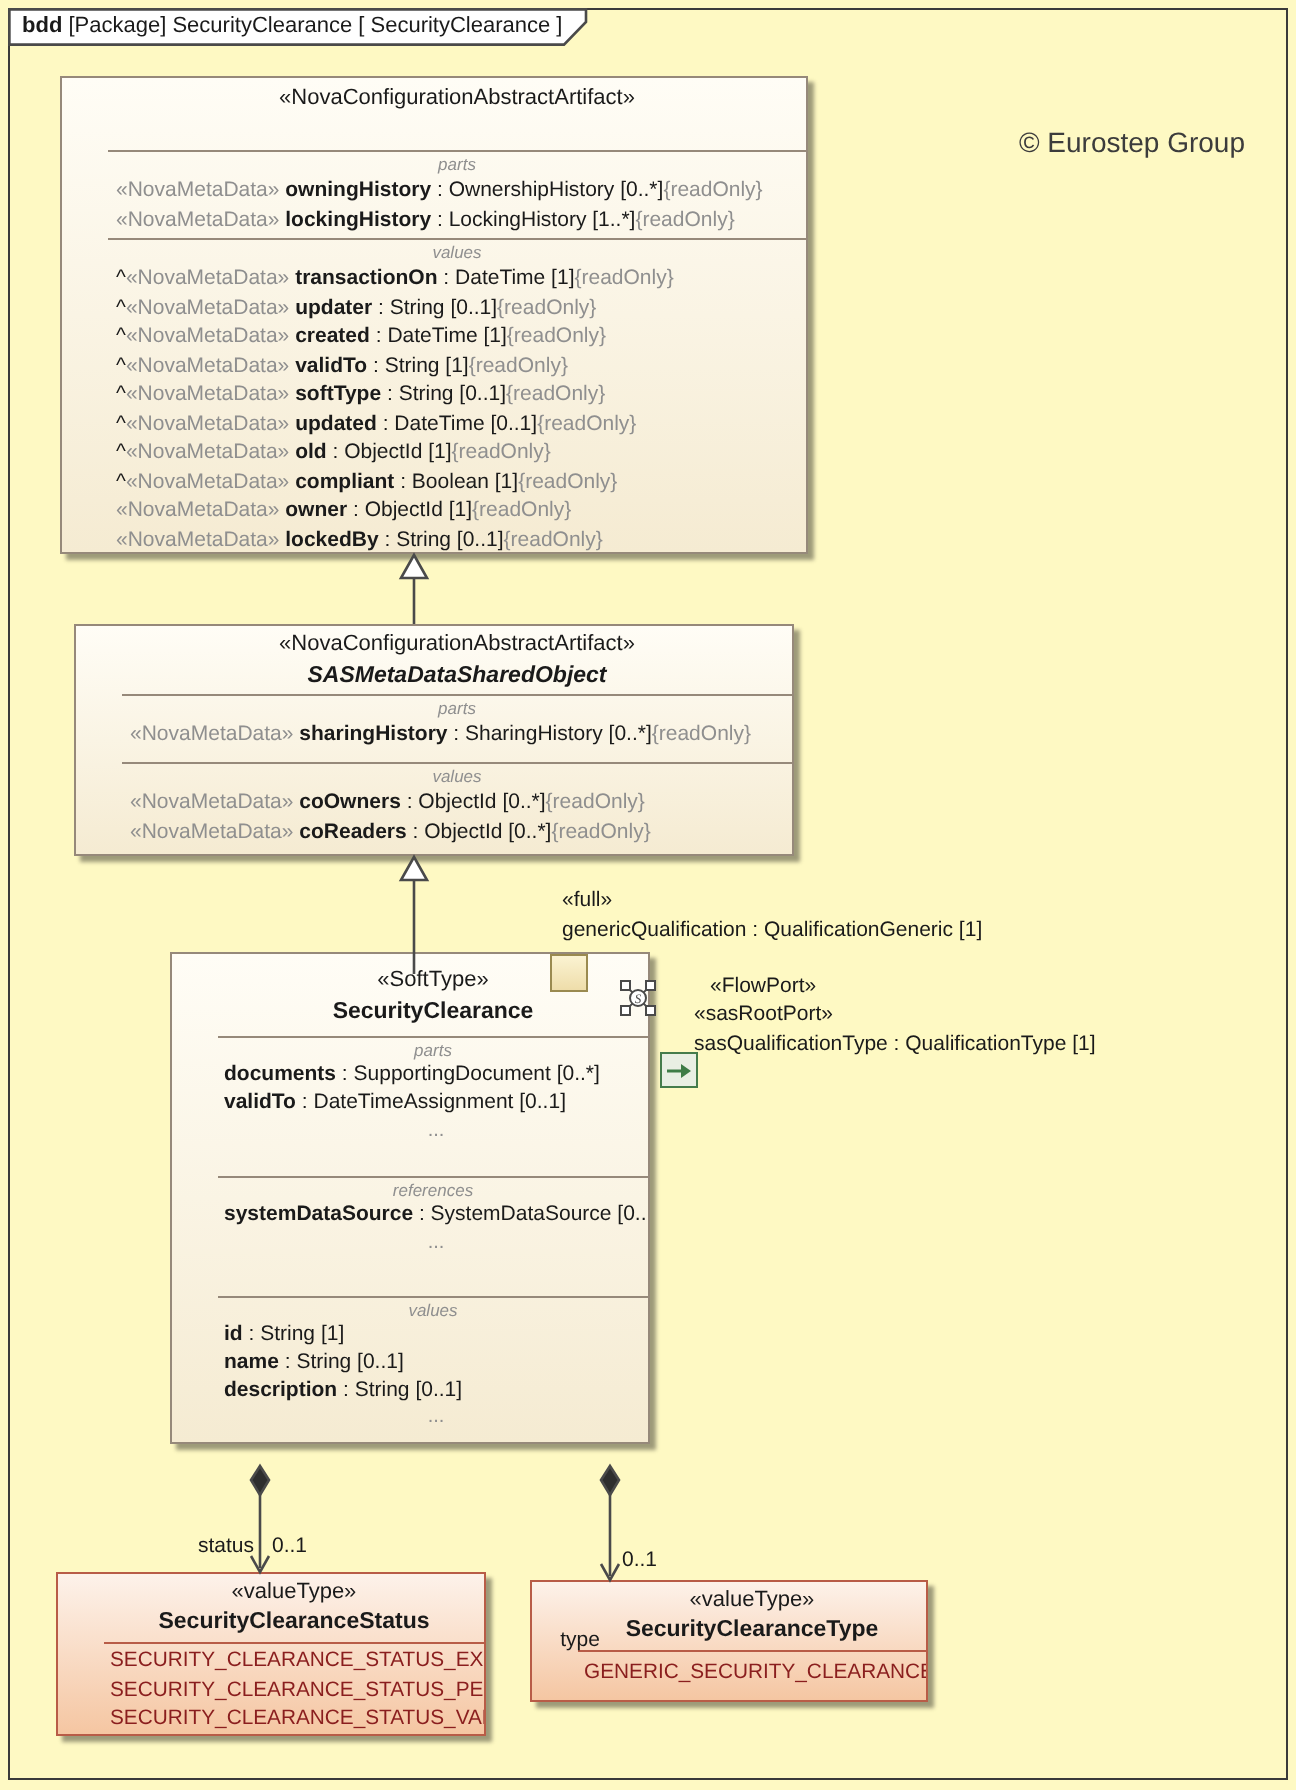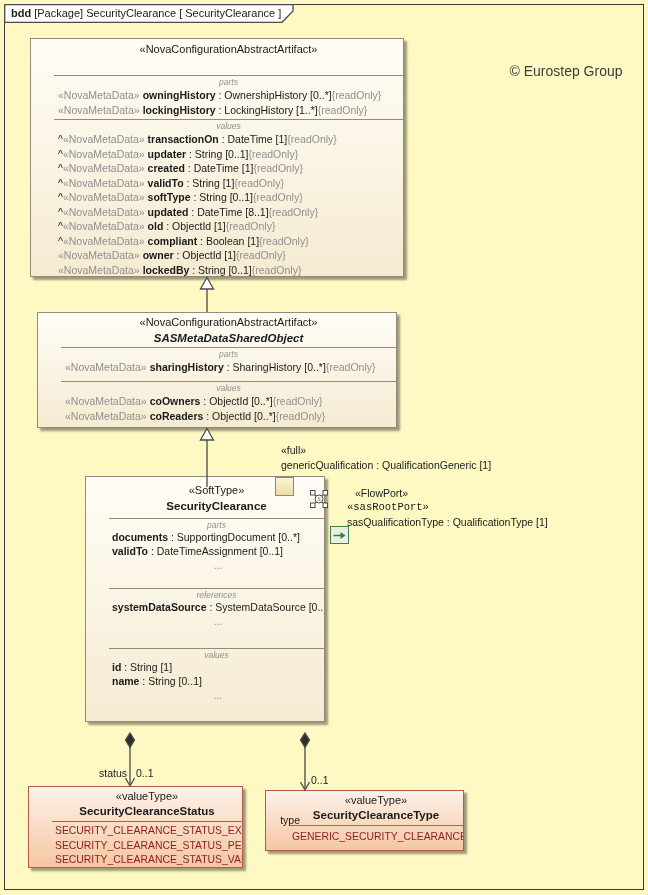--- a/index.html
+++ b/index.html
@@ -93,21 +93,21 @@
       <div class="prop"><span class="st">«NovaMetaData»</span><span> </span><span class="nm">owningHistory</span><span> : OwnershipHistory [0..*]</span><span class="ro">{readOnly}</span></div>
       <div class="prop"><span class="st">«NovaMetaData»</span><span> </span><span class="nm">lockingHistory</span><span> : LockingHistory [1..*]</span><span class="ro">{readOnly}</span></div>
     </div>
     <div class="compartment" style="height:159px;">
       <div class="comp-label">values</div>
       <div class="prop"><span>^</span><span class="st">«NovaMetaData»</span><span> </span><span class="nm">transactionOn</span><span> : DateTime [1]</span><span class="ro">{readOnly}</span></div>
       <div class="prop"><span>^</span><span class="st">«NovaMetaData»</span><span> </span><span class="nm">updater</span><span> : String [0..1]</span><span class="ro">{readOnly}</span></div>
       <div class="prop"><span>^</span><span class="st">«NovaMetaData»</span><span> </span><span class="nm">created</span><span> : DateTime [1]</span><span class="ro">{readOnly}</span></div>
       <div class="prop"><span>^</span><span class="st">«NovaMetaData»</span><span> </span><span class="nm">validTo</span><span> : String [1]</span><span class="ro">{readOnly}</span></div>
       <div class="prop"><span>^</span><span class="st">«NovaMetaData»</span><span> </span><span class="nm">softType</span><span> : String [0..1]</span><span class="ro">{readOnly}</span></div>
-      <div class="prop"><span>^</span><span class="st">«NovaMetaData»</span><span> </span><span class="nm">updated</span><span> : DateTime [8..1]</span><span class="ro">{readOnly}</span></div>
+      <div class="prop"><span>^</span><span class="st">«NovaMetaData»</span><span> </span><span class="nm">updated</span><span> : DateTime [0..1]</span><span class="ro">{readOnly}</span></div>
       <div class="prop"><span>^</span><span class="st">«NovaMetaData»</span><span> </span><span class="nm">old</span><span> : ObjectId [1]</span><span class="ro">{readOnly}</span></div>
       <div class="prop"><span>^</span><span class="st">«NovaMetaData»</span><span> </span><span class="nm">compliant</span><span> : Boolean [1]</span><span class="ro">{readOnly}</span></div>
       <div class="prop"><span class="st">«NovaMetaData»</span><span> </span><span class="nm">owner</span><span> : ObjectId [1]</span><span class="ro">{readOnly}</span></div>
       <div class="prop"><span class="st">«NovaMetaData»</span><span> </span><span class="nm">lockedBy</span><span> : String [0..1]</span><span class="ro">{readOnly}</span></div>
     </div>
   </div>
 
   <div class="uml-box" style="left:37px;top:312px;width:360px;height:116px;">
     <div class="hdr" style="height:34px;">
       <div class="stereo" style="padding-top:2px;">«NovaConfigurationAbstractArtifact»</div>
@@ -137,20 +137,21 @@
     </div>
     <div class="compartment" style="height:60px;">
       <div class="comp-label">references</div>
       <div class="prop"><span class="nm">systemDataSource</span><span> : SystemDataSource [0..1]</span></div>
       <div class="prop dots">...</div>
     </div>
     <div class="compartment" style="height:75px;">
       <div class="comp-label">values</div>
       <div class="prop"><span class="nm">id</span><span> : String [1]</span></div>
       <div class="prop"><span class="nm">name</span><span> : String [0..1]</span></div>
+      <div class="prop"><span class="nm">description</span><span> : String [0..1]</span></div>
       <div class="prop dots">...</div>
     </div>
   </div>
 
   <svg class="struct-icon" viewBox="0 0 18 18">
     <line x1="3.5" y1="3.5" x2="6.8" y2="6.8" stroke="#4a4a4a" stroke-width="1"></line>
     <line x1="14.5" y1="3.5" x2="11.2" y2="6.8" stroke="#4a4a4a" stroke-width="1"></line>
     <line x1="3.5" y1="14.5" x2="6.8" y2="11.2" stroke="#4a4a4a" stroke-width="1"></line>
     <line x1="14.5" y1="14.5" x2="11.2" y2="11.2" stroke="#4a4a4a" stroke-width="1"></line>
     <rect x="0.5" y="0.5" width="4.5" height="4.5" fill="#ffffff" stroke="#4a4a4a"></rect>
@@ -165,21 +166,21 @@
   <div class="port port-green">
     <svg width="13" height="9" viewBox="0 0 13 9">
       <line x1="0.5" y1="4.5" x2="8" y2="4.5" stroke="#3e7c46" stroke-width="1.5"></line>
       <path d="M7.5,1 L12.5,4.5 L7.5,8 Z" fill="#3e7c46"></path>
     </svg>
   </div>
 
   <div class="port-label" style="left:281px;top:444px;">«full»</div>
   <div class="port-label" style="left:281px;top:459px;">genericQualification : QualificationGeneric [1]</div>
   <div class="port-label" style="left:355px;top:487px;">«FlowPort»</div>
-  <div class="port-label" style="left:347px;top:501px;font-family:Liberation Mono, monospace;">«sasRootPort»</div>
+  <div class="port-label" style="left:347px;top:501px;">«sasRootPort»</div>
   <div class="port-label" style="left:347px;top:516px;">sasQualificationType : QualificationType [1]</div>
 
   <div class="edge-label" style="left:88px;top:767px;width:39px;text-align:right;">status</div>
   <div class="edge-label" style="left:136px;top:767px;">0..1</div>
   <div class="edge-label" style="left:262px;top:774px;width:38px;text-align:right;margin-top:40px;">type</div>
   <div class="edge-label" style="left:311px;top:774px;">0..1</div>
 
   <div class="uml-box vt" style="left:28px;top:786px;width:215px;height:82px;">
     <div class="hdr" style="height:34px;">
       <div class="stereo" style="padding-top:2px;">«valueType»</div>

